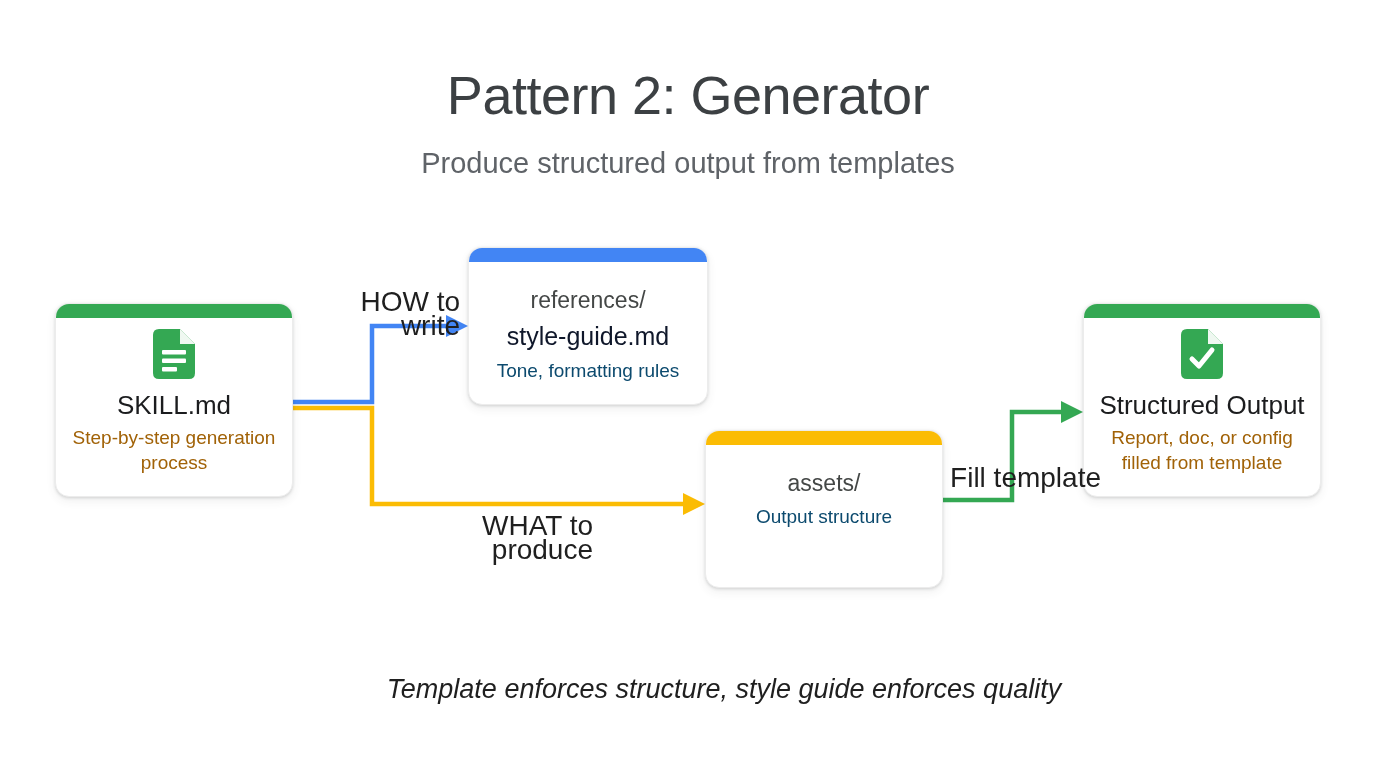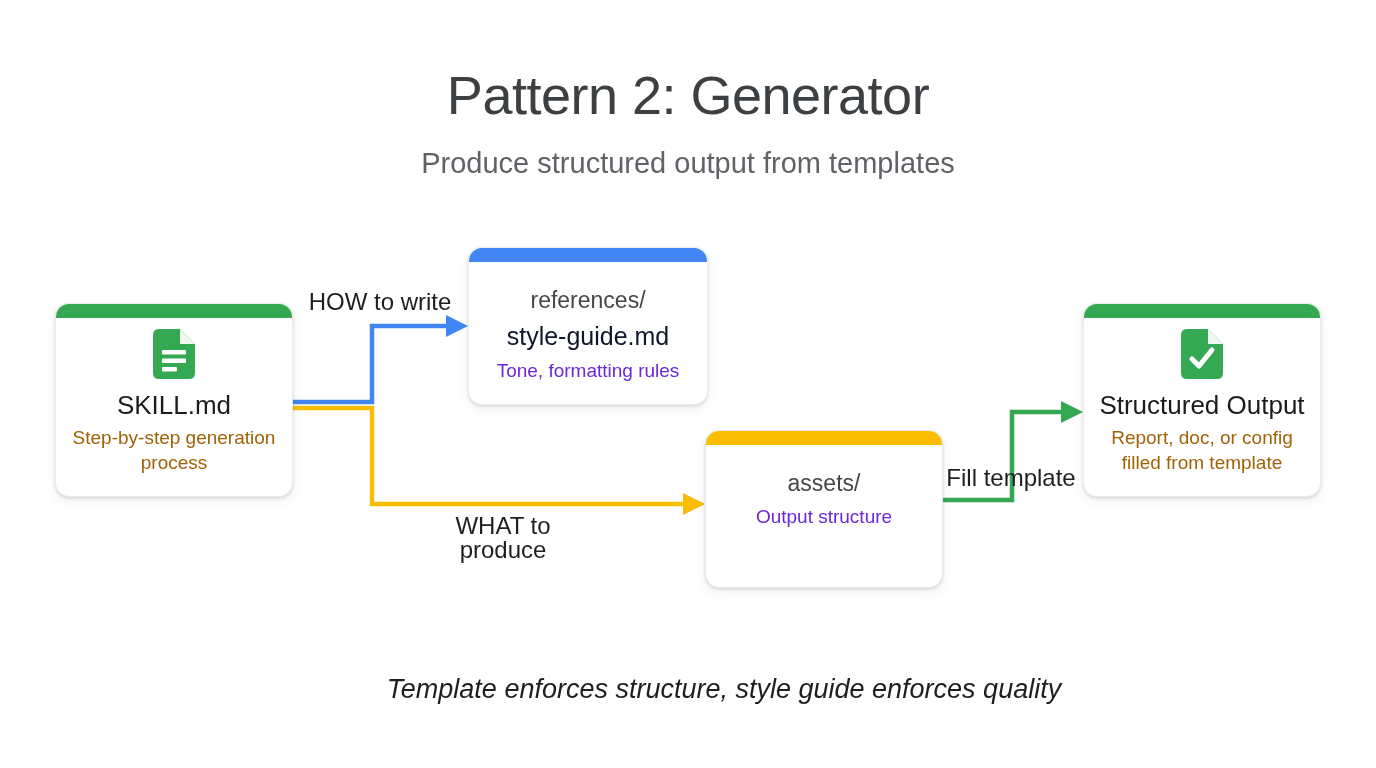--- a/index.html
+++ b/index.html
@@ -27,23 +27,23 @@
   }
   .card-skill{left:55px;top:303px;width:238px;height:194px;}
   .card-references{left:468px;top:247px;width:240px;height:158px;}
   .card-assets{left:705px;top:430px;width:238px;height:158px;}
   .card-output{left:1083px;top:303px;width:238px;height:194px;}
   .doc-icon{margin-top:11px;flex:0 0 auto;}
   .card-title{font-size:26px;color:#1b1c1e;margin-top:10px;line-height:32px;}
   .card-sub{font-size:19px;color:#a16207;line-height:25px;margin-top:4px;width:206px;}
   .folder-line{font-size:23px;color:#444746;margin-top:23px;line-height:30px;}
   .file-line{font-size:25px;color:#0f172a;line-height:32px;margin-top:5px;}
-  .desc-line{font-size:19px;color:#6d28d9;line-height:26px;margin-top:6px;}
+  .desc-line{font-size:19px;color:#0c4a6e;line-height:26px;margin-top:6px;}
   .edge-label{
-    position:absolute;text-align:center;font-size:24px;color:#1f1f1f;line-height:24px;
+    position:absolute;text-align:right;font-size:28px;color:#1f1f1f;line-height:24px;
   }
   .edge-label-how{left:300px;top:290px;width:160px;}
   .edge-label-what{left:413px;top:514px;width:180px;}
   .edge-label-fill{left:921px;top:466px;width:180px;}
   .caption{
     position:absolute;top:674px;left:0;width:100%;text-align:center;
     font-size:27px;font-style:italic;color:#1f1f1f;font-weight:500;margin-left:36px;
   }
 </style>
 </head>

